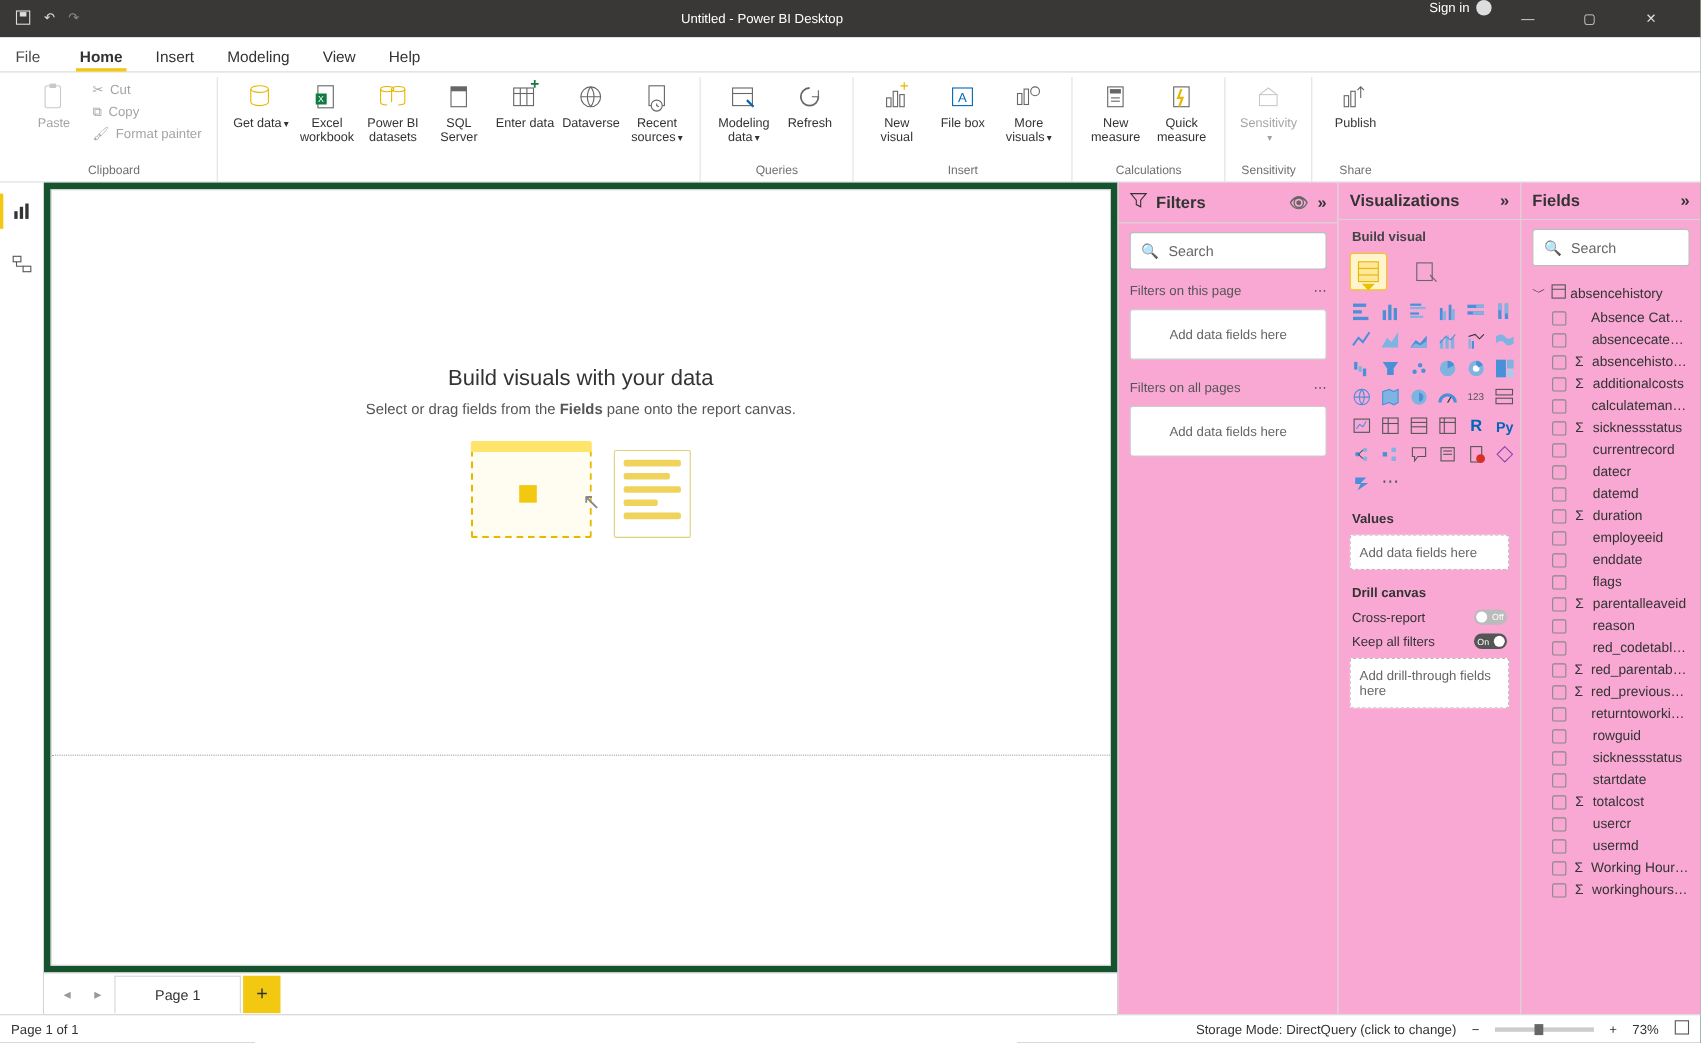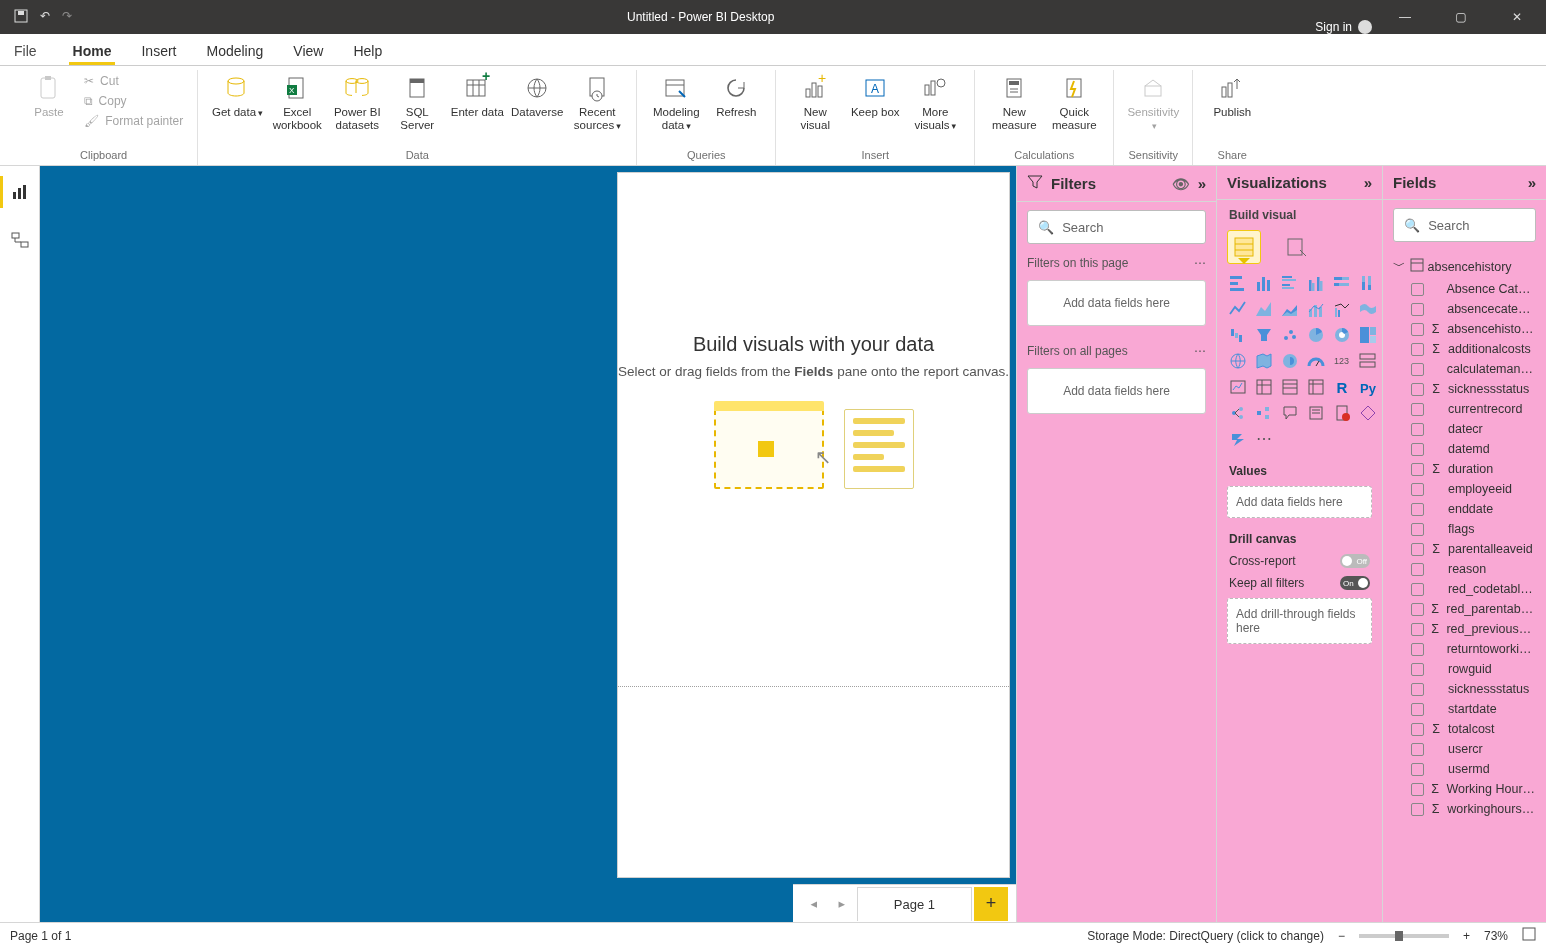--- a/index.html
+++ b/index.html
@@ -14,21 +14,21 @@
     --py-green:#107c41;
     --r-blue:#0066b8;
   }
   * { box-sizing:border-box; font-family:"Segoe UI", Arial, sans-serif; }
   body { margin:0; width:1546px; height:948px; background:#fff; color:var(--text); font-size:13px; overflow:hidden; display:flex; flex-direction:column; }
 
   
   .titlebar { background:var(--titlebar); color:#fff; height:34px; display:flex; align-items:center; font-size:12px; flex:0 0 auto; }
   .titlebar .qat { display:flex; gap:12px; padding:0 14px; color:#ddd; }
   .titlebar .title { flex:1; text-align:center; }
-  .titlebar .right { display:flex; align-items:flex-end; gap:10px; padding-right:6px; }
+  .titlebar .right { display:flex; align-items:flex-start; gap:10px; padding-right:22px; }
   .titlebar .signin { display:flex; align-items:center; gap:6px; }
   .titlebar .avatar{ width:14px; height:14px; border-radius:50%; background:#ddd; }
   .titlebar .winbtn { width:46px; height:34px; display:flex; align-items:center; justify-content:center; color:#ddd; }
 
   
   .tabs { height:32px; border-bottom:1px solid #ccc; display:flex; align-items:flex-end; padding:0 10px; gap:22px; font-size:14px; background:#fff; flex:0 0 auto; }
   .tab { padding:6px 4px; cursor:pointer; }
   .tab.file { color:#4a4a4a; margin-right:6px; }
   .tab.active { font-weight:600; border-bottom:3px solid var(--yellow); padding-bottom:3px; }
 
@@ -49,21 +49,21 @@
 
   .caret { font-size:9px; margin-left:2px; }
 
   
   .workspace { flex:1; display:flex; min-height:0; }
 
   .leftrail { width:40px; border-right:1px solid var(--border); display:flex; flex-direction:column; align-items:center; padding-top:14px; gap:24px; background:#fff; }
   .leftrail .railbtn { width:24px; height:24px; display:flex; align-items:center; justify-content:center; position:relative; }
   .leftrail .railbtn.active::before { content:""; position:absolute; left:-8px; top:-4px; bottom:-4px; width:3px; background:var(--yellow); }
 
-  .canvas-wrap { flex:1; display:flex; flex-direction:column; min-width:0; background:#0369a1;align-items:flex-end; }
+  .canvas-wrap { flex:1; display:flex; flex-direction:column; min-width:0; background:#14532d; }
   .canvas { flex:1; background:#fff; margin:6px; border:1px solid #d0d0d0; display:flex; flex-direction:column; align-items:center; justify-content:flex-start; padding-top:160px; position:relative; min-height:0; }
   .canvas h2 { font-size:20px; font-weight:400; margin:0 0 8px 0; color:#333; }
   .canvas p { font-size:13.5px; color:#555; margin:0 0 30px 0; }
   .divider { border-top:1px dotted #a0a0a0; position:absolute; left:0; right:0; bottom:190px; }
 
   
   .pagetabs { height:38px; background:#fff; border-top:1px solid var(--border); display:flex; align-items:center; padding:0 8px; gap:2px; font-size:13px; flex:0 0 auto; }
   .pagetabs .navarrow { width:26px; height:26px; display:flex; align-items:center; justify-content:center; color:#999; }
   .pagetabs .ptab { padding:0 36px; height:34px; display:flex; align-items:center; border:1px solid var(--border); border-bottom:none; background:#fff; }
   .pagetabs .addpage { width:34px; height:34px; background:var(--yellow); display:flex; align-items:center; justify-content:center; font-size:18px; color:#333; }
@@ -250,21 +250,20 @@
           <div class="ico">
             <svg width="24" height="26">
               <rect x="5" y="3" width="14" height="18" fill="none" stroke="#666"></rect>
               <circle cx="12" cy="21" r="5" fill="#fff" stroke="#666"></circle>
               <path d="M12 19v2l2 1" stroke="#666" fill="none"></path>
             </svg>
           </div>
           <span><span>Recent sources</span><span class="caret">▾</span></span>
         </div>
     </div>
-    <div class="grp-label">Data</div>
   </div>
 
   <div class="grp">
     <div class="grp-body">
       <div class="rbtn">
           <div class="ico">
             <svg width="26" height="26">
               <rect x="3" y="5" width="18" height="16" fill="none" stroke="#666"></rect>
               <line x1="3" y1="10" x2="21" y2="10" stroke="#666"></line>
               <path d="M16 16l6 6" stroke="#0066b8" stroke-width="2"></path>
@@ -298,21 +297,21 @@
           </div>
           <span>New visual</span>
         </div>
       <div class="rbtn">
           <div class="ico">
             <svg width="24" height="24">
               <rect x="3" y="4" width="18" height="16" fill="none" stroke="#0066b8"></rect>
               <text x="8" y="17" fill="#0066b8" font-size="12">A</text>
             </svg>
           </div>
-          <span>Keep box</span>
+          <span>File box</span>
         </div>
       <div class="rbtn">
           <div class="ico">
             <svg width="26" height="26">
               <rect x="3" y="10" width="4" height="10" fill="none" stroke="#666"></rect>
               <rect x="9" y="6" width="4" height="14" fill="none" stroke="#666"></rect>
               <circle cx="19" cy="8" r="4" fill="none" stroke="#666"></circle>
             </svg>
           </div>
           <span><span>More visuals</span><span class="caret">▾</span></span>

